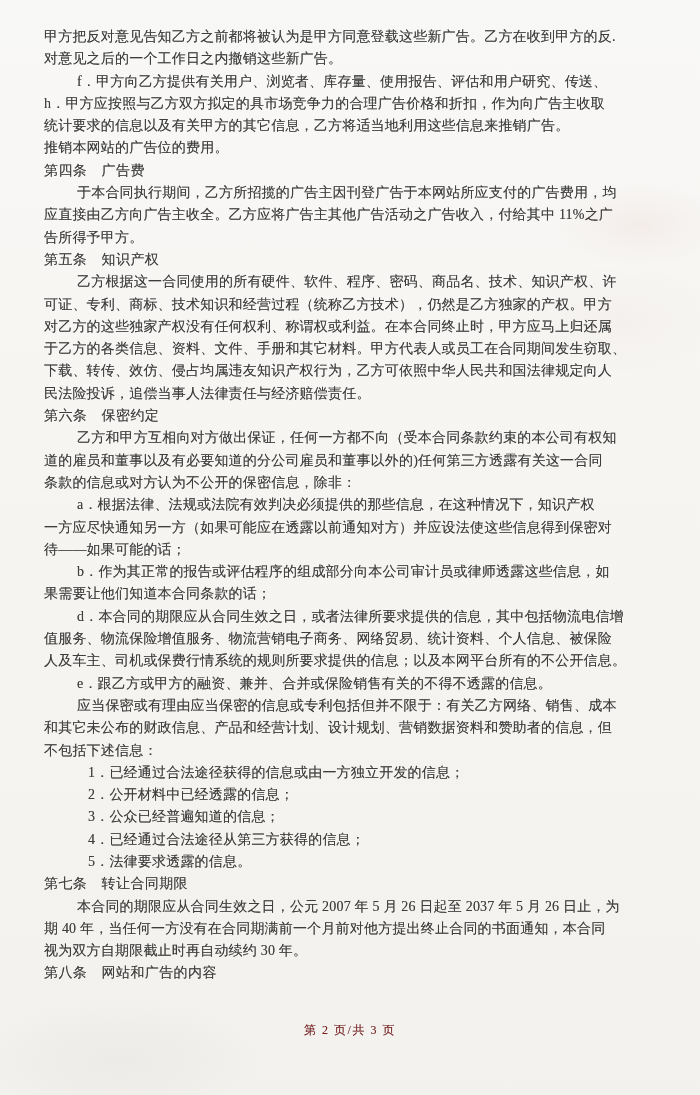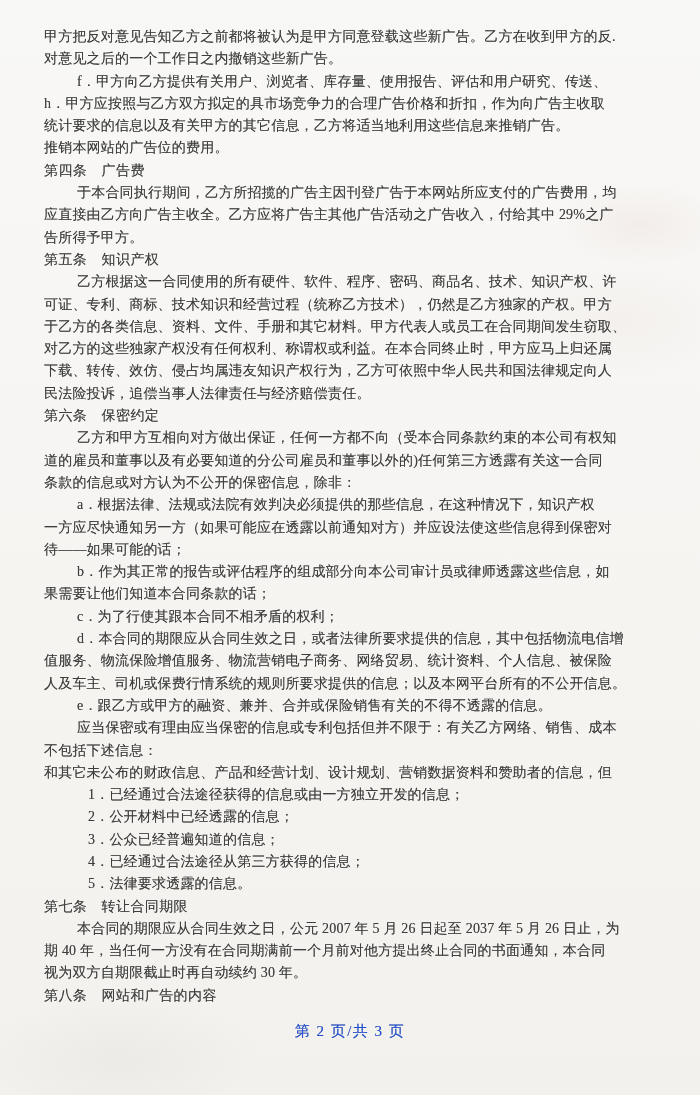--- a/index.html
+++ b/index.html
@@ -40,66 +40,65 @@
   }
   .ind { padding-left: 33px; }
   .lst { padding-left: 44px; }
   .hd  { letter-spacing: 0.4px; }
   .footer {
     position: absolute;
     left: 0;
     right: 0;
     top: 1022px;
     text-align: center;
-    font-size: 15px;
+    font-size: 12px;
     letter-spacing: 1.5px;
-    color: #1d4ed8;
+    color: #7f1d1d;
     text-shadow: 0 0 0.6px rgba(70,70,70,0.5);
   }
 </style>
 </head>
 <body>
 
 <div class="scan-layer"></div>
 
 <div class="page">
   <div class="ln">甲方把反对意见告知乙方之前都将被认为是甲方同意登载这些新广告。乙方在收到甲方的反.</div>
   <div class="ln">对意见之后的一个工作日之内撤销这些新广告。</div>
   <div class="ln ind">f．甲方向乙方提供有关用户、浏览者、库存量、使用报告、评估和用户研究、传送、</div>
   <div class="ln">h．甲方应按照与乙方双方拟定的具市场竞争力的合理广告价格和折扣，作为向广告主收取</div>
   <div class="ln">统计要求的信息以及有关甲方的其它信息，乙方将适当地利用这些信息来推销广告。</div>
   <div class="ln">推销本网站的广告位的费用。</div>
   <div class="ln hd">第四条　广告费</div>
   <div class="ln ind">于本合同执行期间，乙方所招揽的广告主因刊登广告于本网站所应支付的广告费用，均</div>
-  <div class="ln">应直接由乙方向广告主收全。乙方应将广告主其他广告活动之广告收入，付给其中 29%之广</div>
+  <div class="ln">应直接由乙方向广告主收全。乙方应将广告主其他广告活动之广告收入，付给其中 11%之广</div>
   <div class="ln">告所得予甲方。</div>
   <div class="ln hd">第五条　知识产权</div>
   <div class="ln ind">乙方根据这一合同使用的所有硬件、软件、程序、密码、商品名、技术、知识产权、许</div>
   <div class="ln">可证、专利、商标、技术知识和经营过程（统称乙方技术），仍然是乙方独家的产权。甲方</div>
+  <div class="ln">对乙方的这些独家产权没有任何权利、称谓权或利益。在本合同终止时，甲方应马上归还属</div>
   <div class="ln">于乙方的各类信息、资料、文件、手册和其它材料。甲方代表人或员工在合同期间发生窃取、</div>
-  <div class="ln">对乙方的这些独家产权没有任何权利、称谓权或利益。在本合同终止时，甲方应马上归还属</div>
   <div class="ln">下载、转传、效仿、侵占均属违友知识产权行为，乙方可依照中华人民共和国法律规定向人</div>
   <div class="ln">民法险投诉，追偿当事人法律责任与经济赔偿责任。</div>
   <div class="ln hd">第六条　保密约定</div>
   <div class="ln ind">乙方和甲方互相向对方做出保证，任何一方都不向（受本合同条款约束的本公司有权知</div>
   <div class="ln">道的雇员和董事以及有必要知道的分公司雇员和董事以外的)任何第三方透露有关这一合同</div>
   <div class="ln">条款的信息或对方认为不公开的保密信息，除非：</div>
   <div class="ln ind">a．根据法律、法规或法院有效判决必须提供的那些信息，在这种情况下，知识产权</div>
   <div class="ln">一方应尽快通知另一方（如果可能应在透露以前通知对方）并应设法使这些信息得到保密对</div>
   <div class="ln">待——如果可能的话；</div>
   <div class="ln ind">b．作为其正常的报告或评估程序的组成部分向本公司审计员或律师透露这些信息，如</div>
   <div class="ln">果需要让他们知道本合同条款的话；</div>
-  <div class="ln ind">c．为了行使其跟本合同不相矛盾的权利；</div>
   <div class="ln ind">d．本合同的期限应从合同生效之日，或者法律所要求提供的信息，其中包括物流电信增</div>
   <div class="ln">值服务、物流保险增值服务、物流营销电子商务、网络贸易、统计资料、个人信息、被保险</div>
   <div class="ln">人及车主、司机或保费行情系统的规则所要求提供的信息；以及本网平台所有的不公开信息。</div>
   <div class="ln ind">e．跟乙方或甲方的融资、兼并、合并或保险销售有关的不得不透露的信息。</div>
   <div class="ln ind">应当保密或有理由应当保密的信息或专利包括但并不限于：有关乙方网络、销售、成本</div>
+  <div class="ln">和其它未公布的财政信息、产品和经营计划、设计规划、营销数据资料和赞助者的信息，但</div>
   <div class="ln">不包括下述信息：</div>
-  <div class="ln">和其它未公布的财政信息、产品和经营计划、设计规划、营销数据资料和赞助者的信息，但</div>
   <div class="ln lst">1．已经通过合法途径获得的信息或由一方独立开发的信息；</div>
   <div class="ln lst">2．公开材料中已经透露的信息；</div>
   <div class="ln lst">3．公众已经普遍知道的信息；</div>
   <div class="ln lst">4．已经通过合法途径从第三方获得的信息；</div>
   <div class="ln lst">5．法律要求透露的信息。</div>
   <div class="ln hd">第七条　转让合同期限</div>
   <div class="ln ind">本合同的期限应从合同生效之日，公元 2007 年 5 月 26 日起至 2037 年 5 月 26 日止，为</div>
   <div class="ln">期 40 年，当任何一方没有在合同期满前一个月前对他方提出终止合同的书面通知，本合同</div>
   <div class="ln">视为双方自期限截止时再自动续约 30 年。</div>
   <div class="ln hd">第八条　网站和广告的内容</div>

